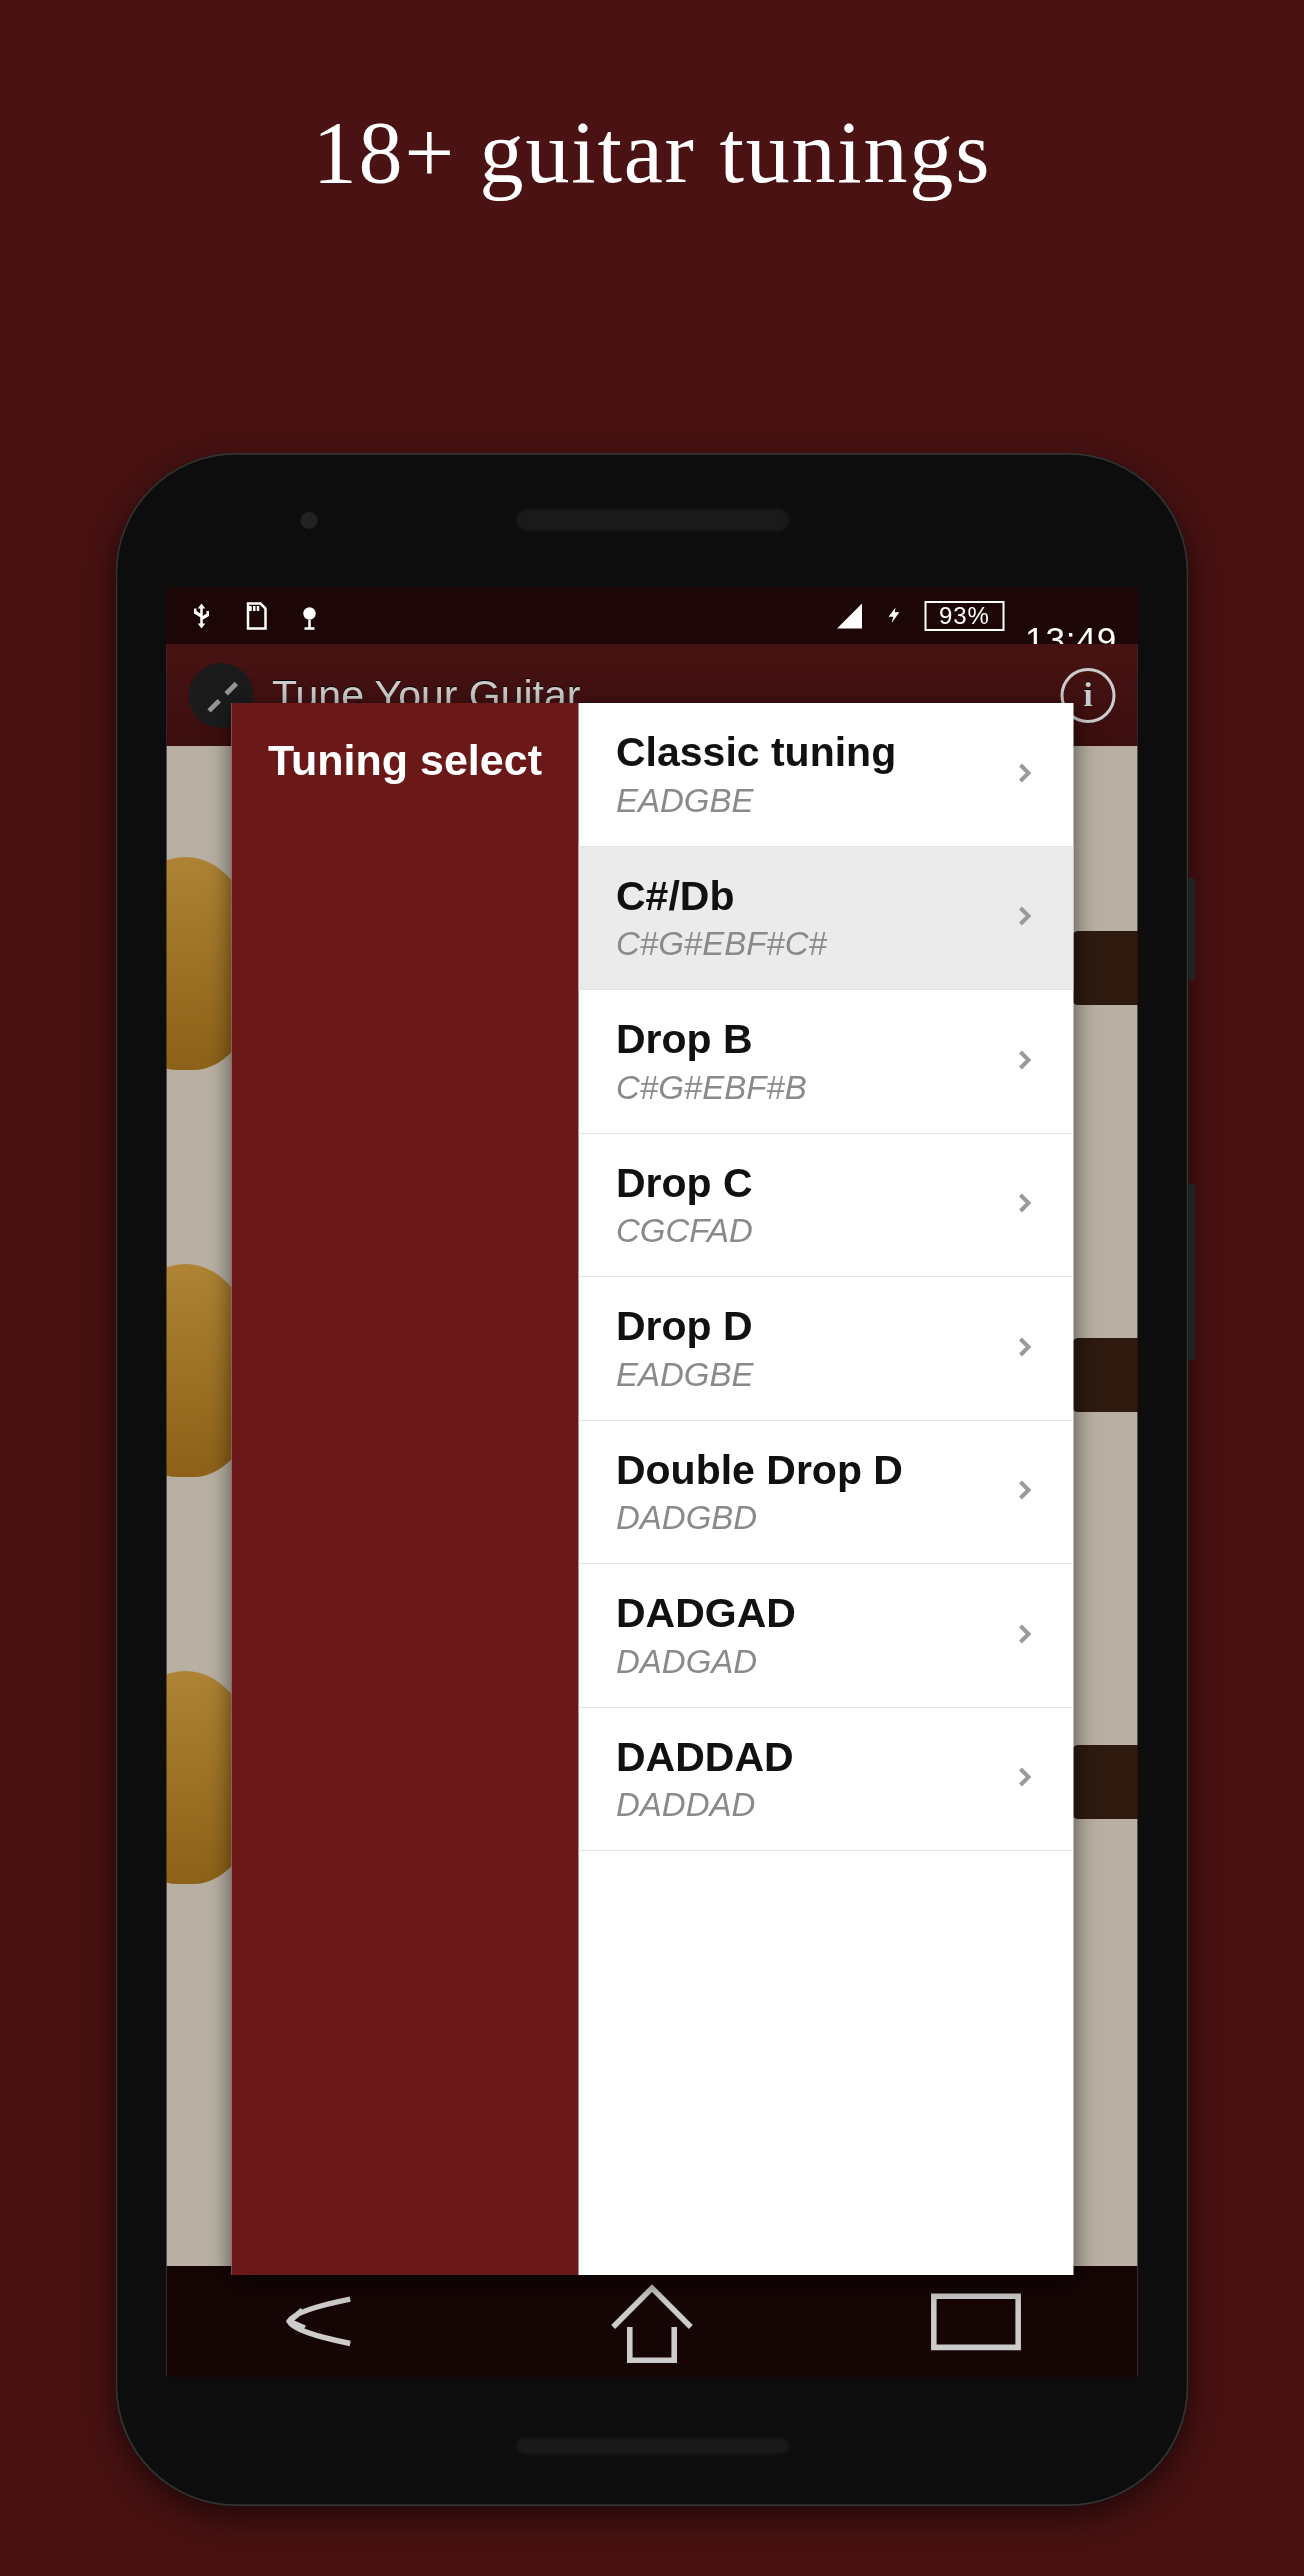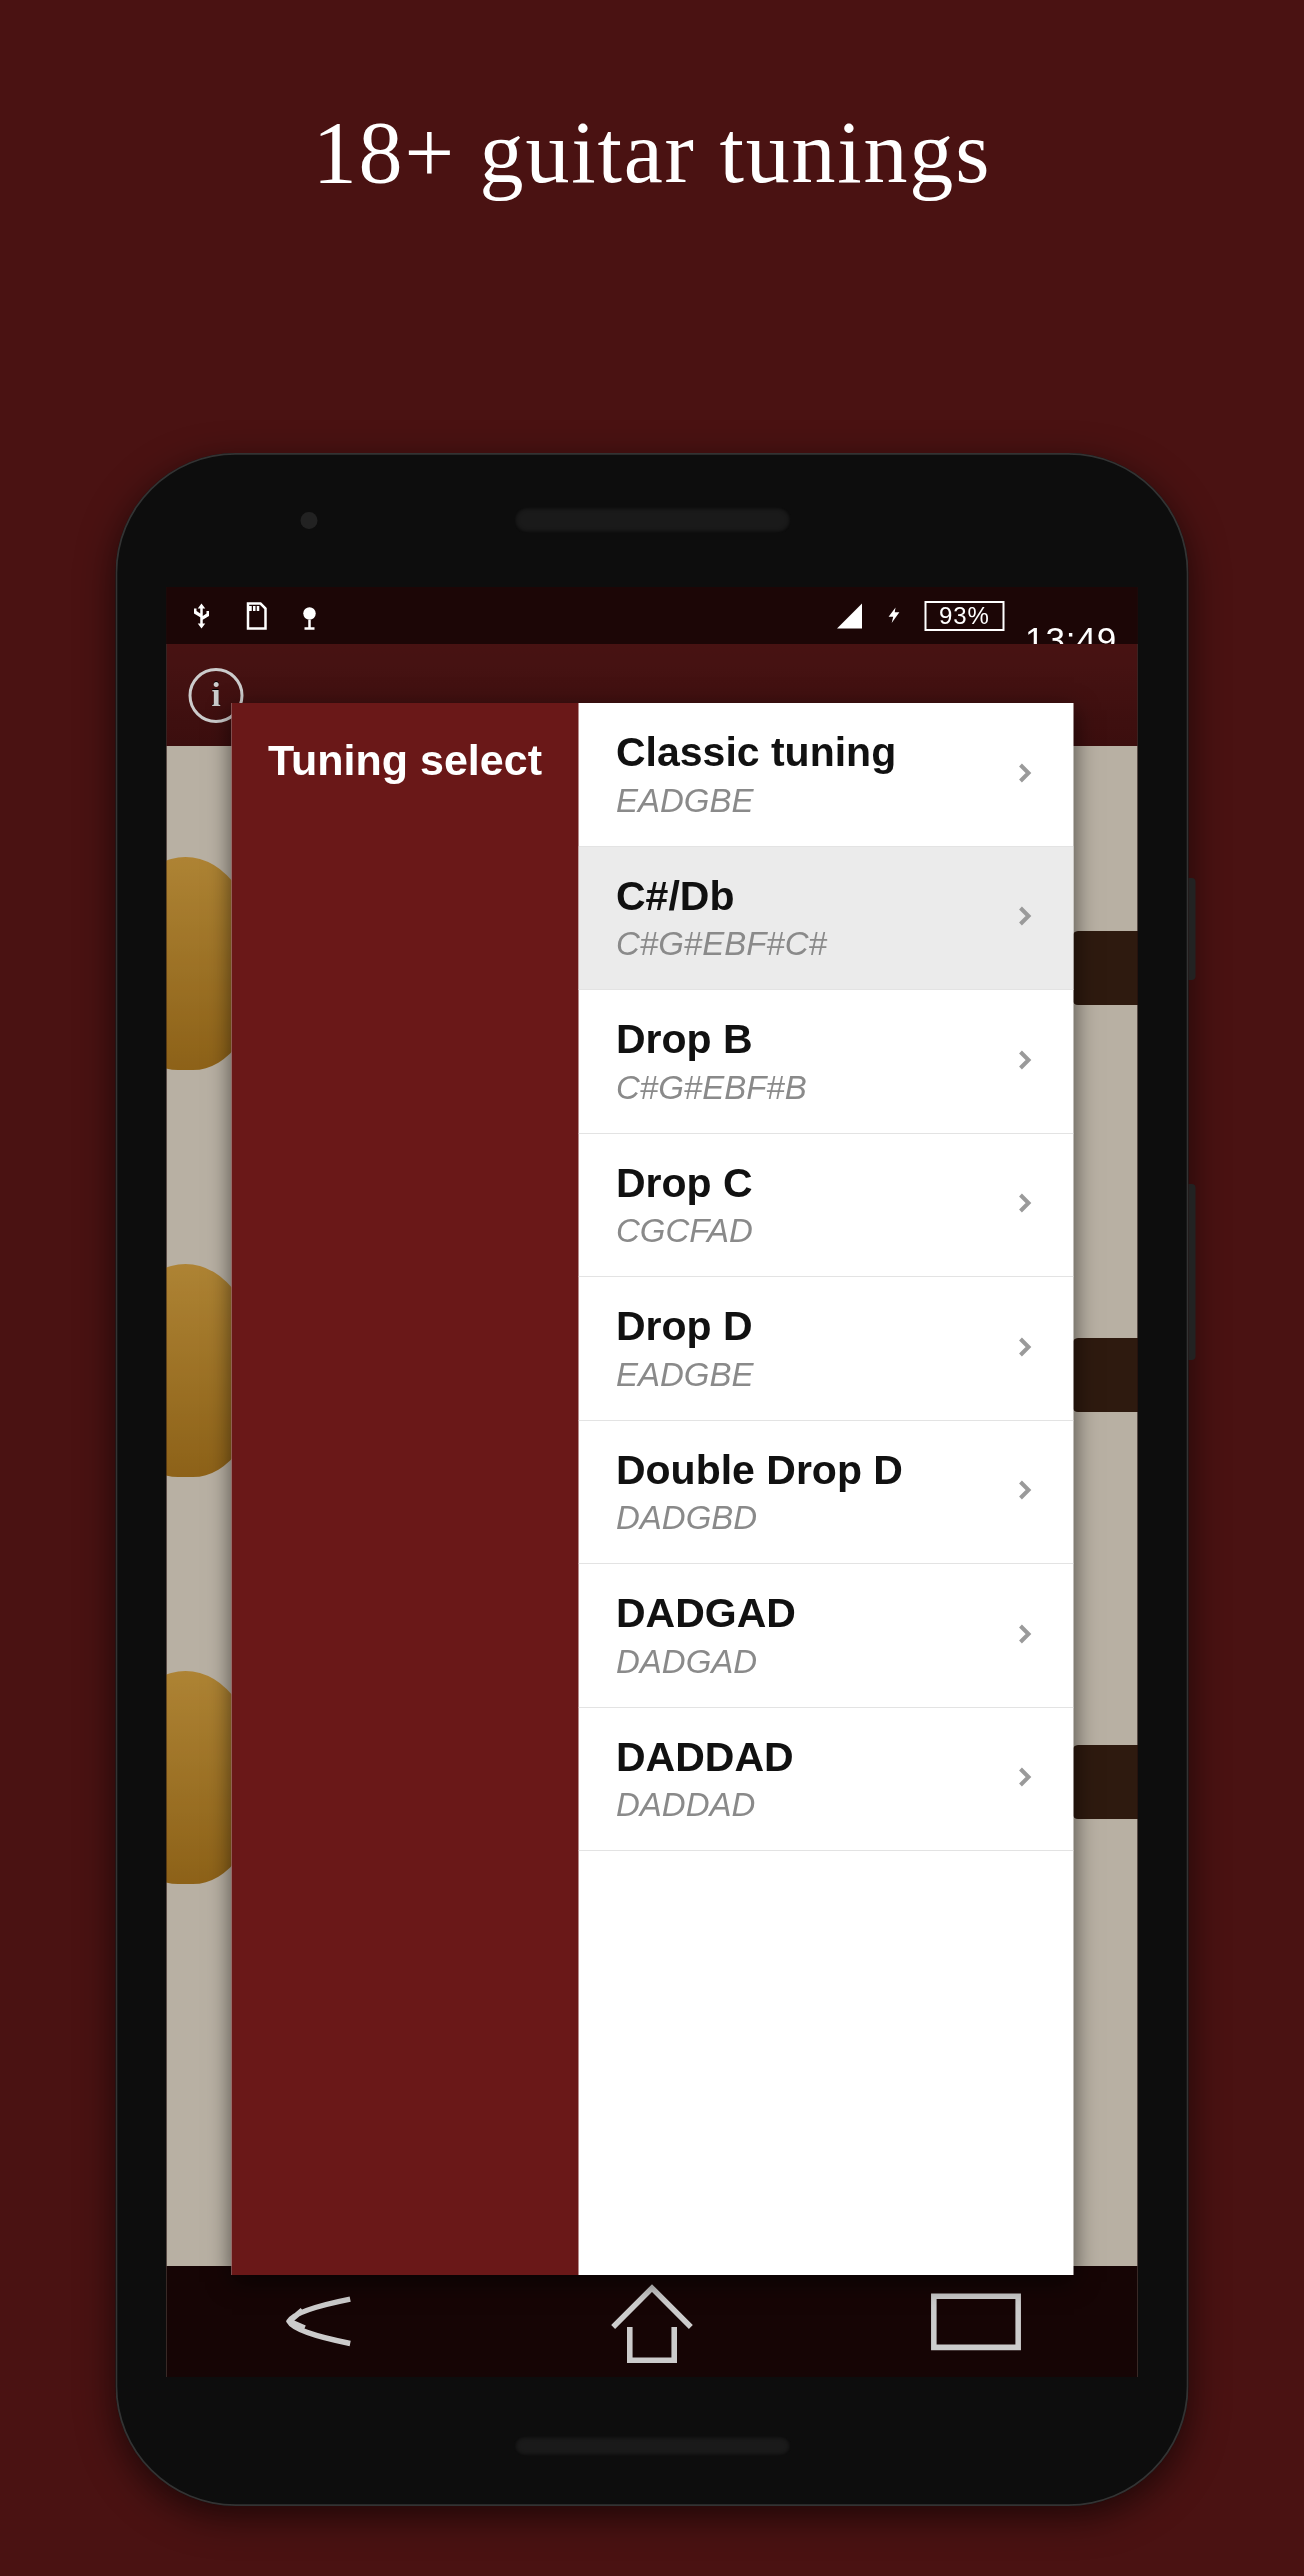--- a/index.html
+++ b/index.html
@@ -251,20 +251,28 @@
               <path d="M13 2L4 14h6l-2 8 10-14h-6z"></path>
             </svg>
         </span>
         <span class="battery-box">93%</span>
         <span class="clock">13:49</span>
       </div>
     </div>
 
     <div class="app-bg">
       <div class="app-titlebar">
+        <div class="app-title-left">
+          <span class="app-guitar-icon">
+            <svg width="41" height="41" viewBox="0 0 24 24" fill="#bbb">
+                <path d="M4 20l6-6 2 2-6 6zM14 10l6-6 2 2-6 6z"></path>
+              </svg>
+          </span>
+          <span>Tune Your Guitar</span>
+        </div>
         <span class="info-circle">i</span>
       </div>
       <div class="app-body">
         <div class="guitar-blob" style="top:111px;"></div>
         <div class="guitar-blob" style="top:518px;"></div>
         <div class="guitar-blob" style="top:925px;"></div>
         <div class="peg" style="top:185px;"></div>
         <div class="peg" style="top:592px;"></div>
         <div class="peg" style="top:999px;"></div>
         <div class="bottom-nav">

